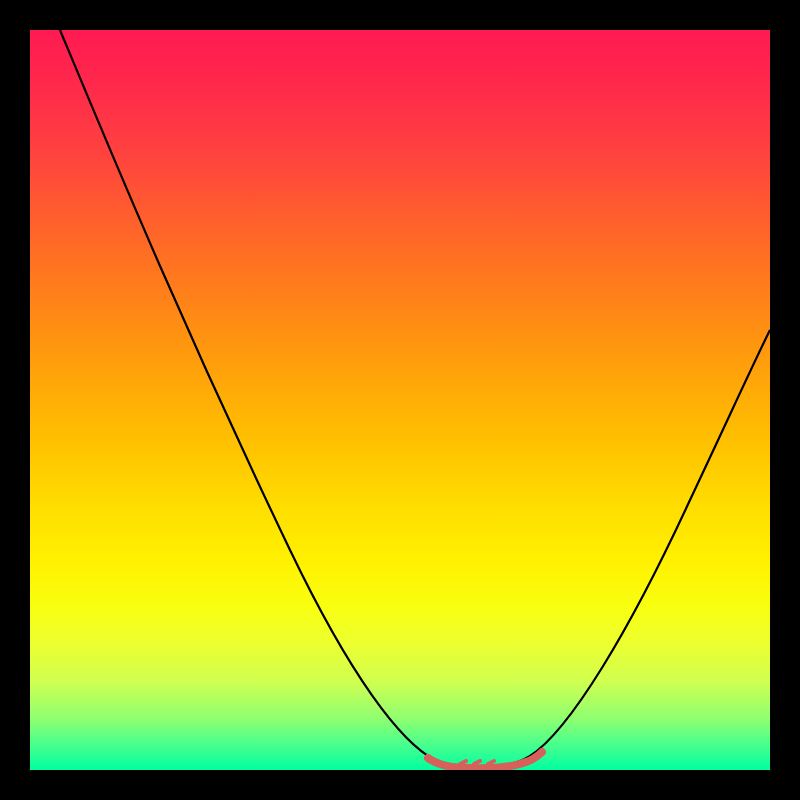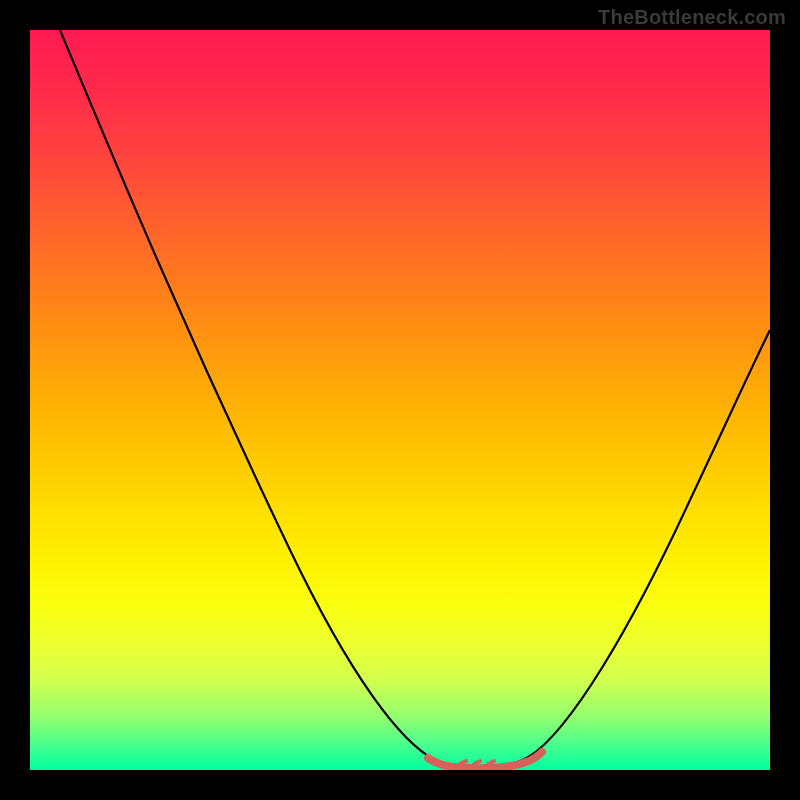--- a/index.html
+++ b/index.html
@@ -57,21 +57,20 @@
     left: 0;
     top: 0;
     width: 740px;
     height: 740px;
   }
 </style>
 </head>
 <body>
 
 <div class="frame">
-  <div class="watermark">TheBottleneck.com</div>
 
   <div class="plot-area">
     <svg class="curve" viewBox="0 0 740 740" preserveAspectRatio="none">
 
       <path fill="none" stroke="#000" stroke-width="2.2" d="M 30 0
                C 80 120, 150 290, 260 520
                C 320 645, 370 712, 405 730
                C 418 736, 430 738, 445 738
                C 470 738, 485 735, 500 726
                C 540 700, 600 600, 660 470

